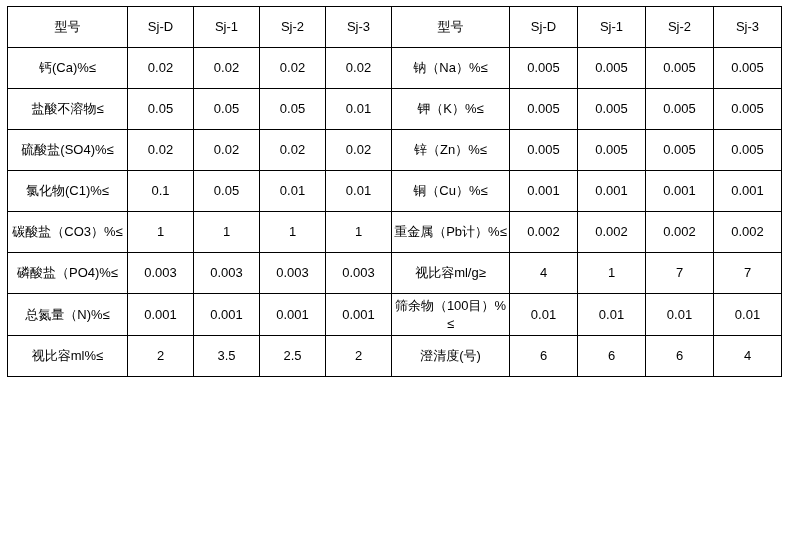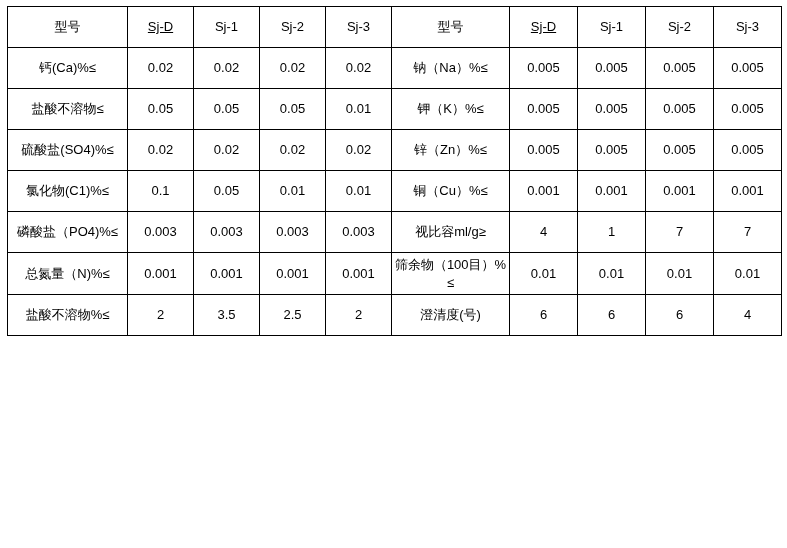--- a/index.html
+++ b/index.html
@@ -46,21 +46,20 @@
     text-align: center;
     font-size: 13px;
     padding-left: 4px;
     padding-right: 4px;
   }
   td.hdr {
     font-size: 13px;
     height: 36px;
   }
   .underline-wavy {
-    text-decoration: underline;
   }
   td.num { font-size: 13px; }
 </style>
 </head>
 <body>
 
 <div class="sheet">
   <table class="spec">
     <colgroup>
       <col class="c-label">
@@ -135,20 +134,32 @@
         <td class="num">0.01</td>
         <td class="num">0.01</td>
         <td class="label">铜（Cu）%≤</td>
         <td class="num">0.001</td>
         <td class="num">0.001</td>
         <td class="num">0.001</td>
         <td class="num">0.001</td>
       </tr>
 
 
+      <tr>
+        <td class="label">碳酸盐（CO3）%≤</td>
+        <td class="num">1</td>
+        <td class="num">1</td>
+        <td class="num">1</td>
+        <td class="num">1</td>
+        <td class="label">重金属（Pb计）%≤</td>
+        <td class="num">0.002</td>
+        <td class="num">0.002</td>
+        <td class="num">0.002</td>
+        <td class="num">0.002</td>
+      </tr>
 
       <tr>
         <td class="label">磷酸盐（PO4)%≤</td>
         <td class="num">0.003</td>
         <td class="num">0.003</td>
         <td class="num">0.003</td>
         <td class="num">0.003</td>
         <td class="label">视比容ml/g≥</td>
         <td class="num">4</td>
         <td class="num">1</td>
@@ -163,21 +174,21 @@
         <td class="num">0.001</td>
         <td class="num">0.001</td>
         <td class="label">筛余物（100目）%≤</td>
         <td class="num">0.01</td>
         <td class="num">0.01</td>
         <td class="num">0.01</td>
         <td class="num">0.01</td>
       </tr>
 
       <tr>
-        <td class="label">盐酸不溶物%≤</td>
+        <td class="label">视比容ml%≤</td>
         <td class="num">2</td>
         <td class="num">3.5</td>
         <td class="num">2.5</td>
         <td class="num">2</td>
         <td class="label">澄清度(号)</td>
         <td class="num">6</td>
         <td class="num">6</td>
         <td class="num">6</td>
         <td class="num">4</td>
       </tr>

